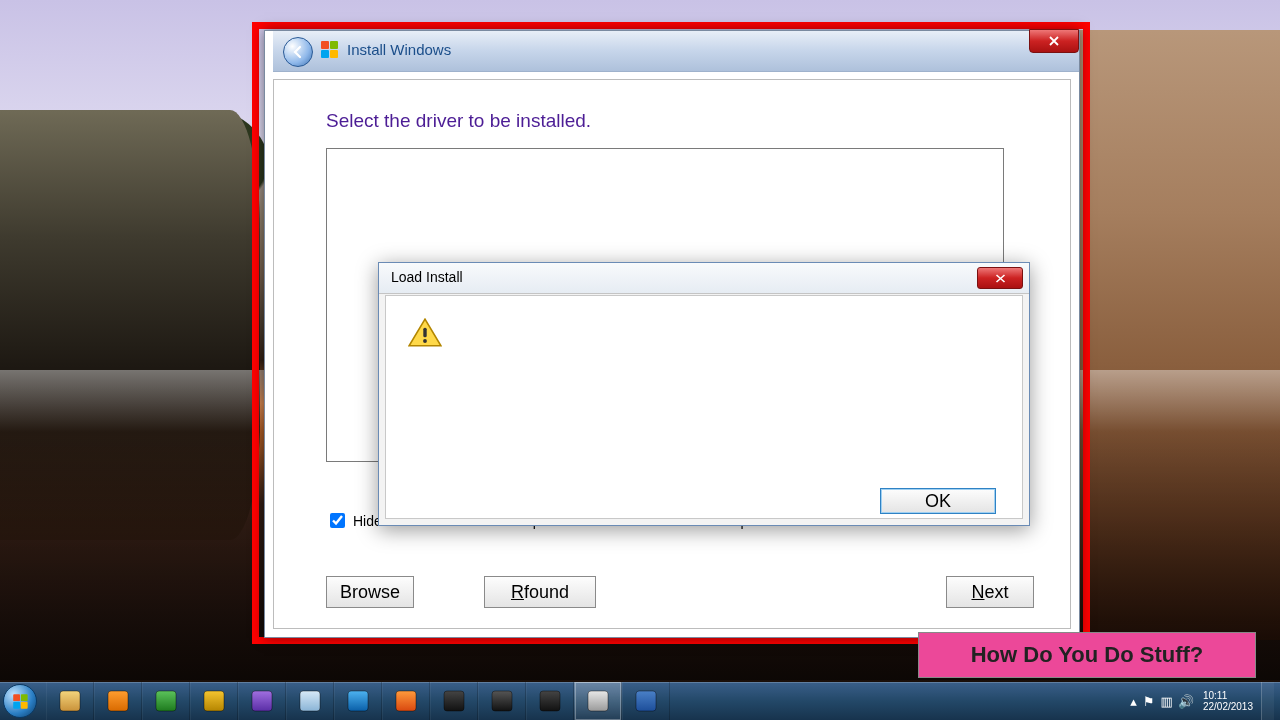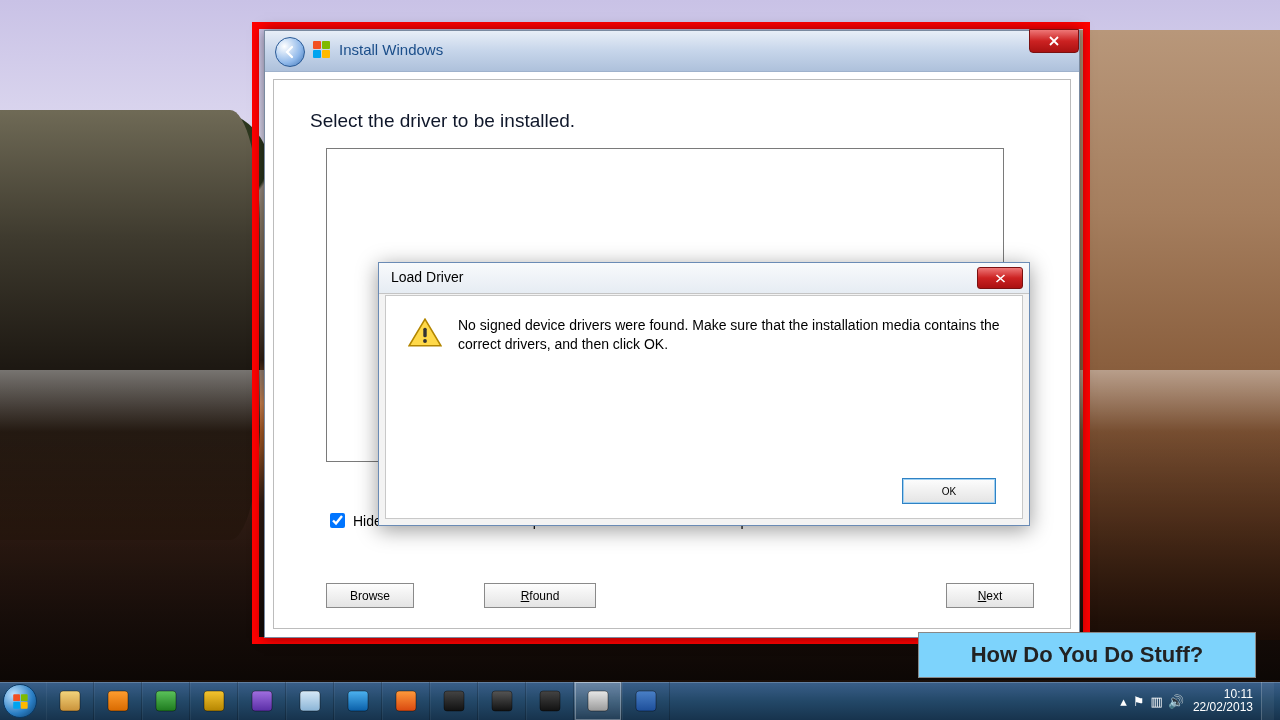--- a/index.html
+++ b/index.html
@@ -23,63 +23,63 @@
 .sky{position:absolute;left:0;top:0;right:0;height:180px;
  background:linear-gradient(to bottom,#c9c2e6,#e3dff2);}
 .water{position:absolute;left:0;top:370px;right:0;height:310px;
  background:linear-gradient(to bottom,rgba(255,255,255,.4),transparent 20%,rgba(0,0,0,.5) 100%);}
 
 
 .red-frame{position:absolute;left:252px;top:22px;width:838px;height:622px;border:7px solid #ff0000;box-sizing:border-box;}
 
 
 .install-win{position:absolute;left:264px;top:30px;width:814px;height:606px;background:#fff;border:1px solid #7a8aa0;box-shadow:0 0 12px rgba(0,0,0,.5);}
-.install-titlebar{height:40px;background:linear-gradient(to bottom,#e8eef7,#c6d5ea 50%,#aec1db 100%);position:relative;border-bottom:1px solid #9fb2cc;}
+.install-titlebar{height:40px;background:linear-gradient(to bottom,#e8eef7,#c6d5ea 50%,#aec1db 100%);position:relative;border-bottom:1px solid #9fb2cc;margin-left:8px;}
 .back-btn{position:absolute;left:10px;top:6px;width:28px;height:28px;border-radius:50%;background:radial-gradient(circle at 30% 30%,#fff,#8fb8ea 60%,#3a6fb0 100%);border:1px solid #2a5a96;display:flex;align-items:center;justify-content:center;}
 .back-btn svg{width:16px;height:16px}
 .win-flag{position:absolute;left:48px;top:10px;width:18px;height:18px;}
 .win-flag span{position:absolute;width:8px;height:8px;border-radius:1px}
 .wf1{background:#f25022;left:0;top:0}.wf2{background:#7fba00;left:9px;top:0}
 .wf3{background:#00a4ef;left:0;top:9px}.wf4{background:#ffb900;left:9px;top:9px}
 .install-title{position:absolute;left:74px;top:10px;color:#1b4e8a;font-size:15px}
 .win-close{position:absolute;right:0;top:-2px;width:48px;height:22px;background:linear-gradient(to bottom,#e77,#c22 50%,#a11 100%);border:1px solid #7a1010;border-radius:0 0 4px 4px;display:flex;align-items:center;justify-content:center;color:#fff;font-weight:bold;font-size:12px}
 
 .install-body{position:absolute;left:8px;top:48px;right:8px;bottom:8px;background:#fff;border:1px solid #bcbcbc;}
-.sel-heading{position:absolute;left:36px;top:30px;color:#0f172a;font-size:19px}
+.sel-heading{position:absolute;left:52px;top:30px;color:#4c1d95;font-size:19px}
 .driver-list{position:absolute;left:52px;top:68px;width:676px;height:312px;background:#fff;border:1px solid #7a7a7a;}
 .hide-row{position:absolute;left:52px;top:430px;display:flex;align-items:center;font-size:14px}
 .hide-row input{width:15px;height:15px;margin-right:8px}
-.btn{height:25px;min-width:88px;background:linear-gradient(to bottom,#fdfdfd,#e4e4e4);border:1px solid #8a8a8a;font-size:12px;cursor:pointer}
+.btn{height:32px;min-width:88px;background:linear-gradient(to bottom,#fdfdfd,#e4e4e4);border:1px solid #8a8a8a;font-size:18px;cursor:pointer}
 .browse-btn{position:absolute;left:52px;bottom:20px}
 .rescan-btn{position:absolute;left:210px;bottom:20px;width:112px}
 .next-btn{position:absolute;right:36px;bottom:20px}
 
 
 .modal{position:absolute;left:378px;top:262px;width:650px;height:262px;background:#f3f3f3;border:1px solid #6a8bb5;box-shadow:0 4px 20px rgba(0,0,0,.4);}
 .modal-titlebar{height:30px;background:linear-gradient(to bottom,#f8fafc,#e6ecf3);border-bottom:1px solid #c4c4c4;position:relative}
 .modal-title{position:absolute;left:12px;top:6px;font-size:14px}
 .modal-close{position:absolute;right:6px;top:4px;width:44px;height:20px;background:linear-gradient(to bottom,#e77,#c22 50%,#a11 100%);border:1px solid #7a1010;border-radius:3px;display:flex;align-items:center;justify-content:center;color:#fff;font-weight:bold;font-size:11px}
 .modal-body{position:absolute;left:6px;top:32px;right:6px;bottom:6px;background:#fff;border:1px solid #c8c8c8}
 .warn-icon{position:absolute;left:22px;top:22px;width:34px;height:30px}
 .modal-msg{position:absolute;left:72px;top:20px;right:22px;font-size:14px;line-height:1.35}
-.ok-btn{position:absolute;right:26px;bottom:14px;width:94px;height:26px;background:linear-gradient(to bottom,#fdfdfd,#e4e4e4);border:1px solid #2f82c4;box-shadow:0 0 0 1px #9fd0f2 inset;font-size:10px}
-
-
-.watermark{position:absolute;right:24px;bottom:42px;width:336px;height:44px;background:#7dd3fc;border:1px solid #888;display:flex;align-items:center;justify-content:center;font-size:22px;font-weight:bold;color:#222}
+.ok-btn{position:absolute;right:26px;bottom:4px;width:116px;height:26px;background:linear-gradient(to bottom,#fdfdfd,#e4e4e4);border:1px solid #2f82c4;box-shadow:0 0 0 1px #9fd0f2 inset;font-size:18px}
+
+
+.watermark{position:absolute;right:24px;bottom:42px;width:336px;height:44px;background:#ec4899;border:1px solid #888;display:flex;align-items:center;justify-content:center;font-size:22px;font-weight:bold;color:#222}
 
 
 .taskbar{position:absolute;left:0;right:0;bottom:0;height:38px;background:linear-gradient(to bottom,#3a5f8a 0%,#234868 50%,#17334d 100%);display:flex;align-items:center;box-shadow:inset 0 1px 0 rgba(255,255,255,.2)}
 .start-orb{width:40px;height:38px;display:flex;align-items:center;justify-content:center}
 .orb{width:32px;height:32px;border-radius:50%;background:radial-gradient(circle at 30% 30%,#bfe3ff,#2a7ec4 60%,#0a3a66 100%);border:1px solid #0a3a66;position:relative;display:flex;align-items:center;justify-content:center}
 .orb .win-flag{position:relative;left:0;top:0;width:16px;height:16px;transform:scale(.85)}
 .tb-icons{display:flex;gap:0;margin-left:6px}
 .tb-item{width:46px;height:38px;display:flex;align-items:center;justify-content:center;border-left:1px solid rgba(255,255,255,.05);border-right:1px solid rgba(0,0,0,.2)}
 .tb-item.active{background:linear-gradient(to bottom,rgba(255,255,255,.25),rgba(255,255,255,.05));box-shadow:inset 0 0 0 1px rgba(255,255,255,.3)}
 .tray{margin-left:auto;display:flex;align-items:center;gap:8px;padding-right:6px;color:#fff;font-size:11px}
-.tray .clock{text-align:right;line-height:1.1;font-size:12px}
+.tray .clock{text-align:left;line-height:1.1;font-size:10px}
 .tray-icons{display:flex;gap:6px;align-items:center}
 .tray-glyph{color:#fff;font-size:13px}
 .show-desktop{width:12px;height:38px;border-left:1px solid rgba(255,255,255,.2);background:rgba(255,255,255,.05)}
 
 .ico{width:26px;height:26px}
 </style>
 </head>
 <body>
 
 <div class="desktop">
@@ -123,34 +123,33 @@
     </label>
 
     <button class="btn browse-btn">Browse</button>
     <button class="btn rescan-btn"><span style="text-decoration:underline">R</span><span>found</span></button>
     <button class="btn next-btn"><span style="text-decoration:underline">N</span><span>ext</span></button>
   </div>
 </div>
 
 <div class="modal">
   <div class="modal-titlebar">
-    <div class="modal-title">Load Driver</div>
+    <div class="modal-title">Load Install</div>
     <div class="modal-close">
       <svg width="11" height="9">
           <path d="M1.5 1 L9.5 8 M9.5 1 L1.5 8" stroke="#fff" stroke-width="1.6"></path>
         </svg>
     </div>
   </div>
   <div class="modal-body">
     <svg class="warn-icon" viewBox="0 0 32 28">
       <path d="M16 1 L31 26 L1 26 Z" fill="#ffd94a" stroke="#b38600" stroke-width="1.5"></path>
       <rect x="14.4" y="9" width="3.2" height="9" rx="1.5" fill="#333"></rect>
       <circle cx="16" cy="21.5" r="1.8" fill="#333"></circle>
     </svg>
-    <div class="modal-msg">No signed device drivers were found. Make sure that the installation media contains the correct drivers, and then click OK.</div>
     <button class="ok-btn">OK</button>
   </div>
 </div>
 
 <div class="watermark">How Do You Do Stuff?</div>
 
 <div class="taskbar">
   <div class="start-orb">
     <div class="orb">
       <div class="win-flag">

